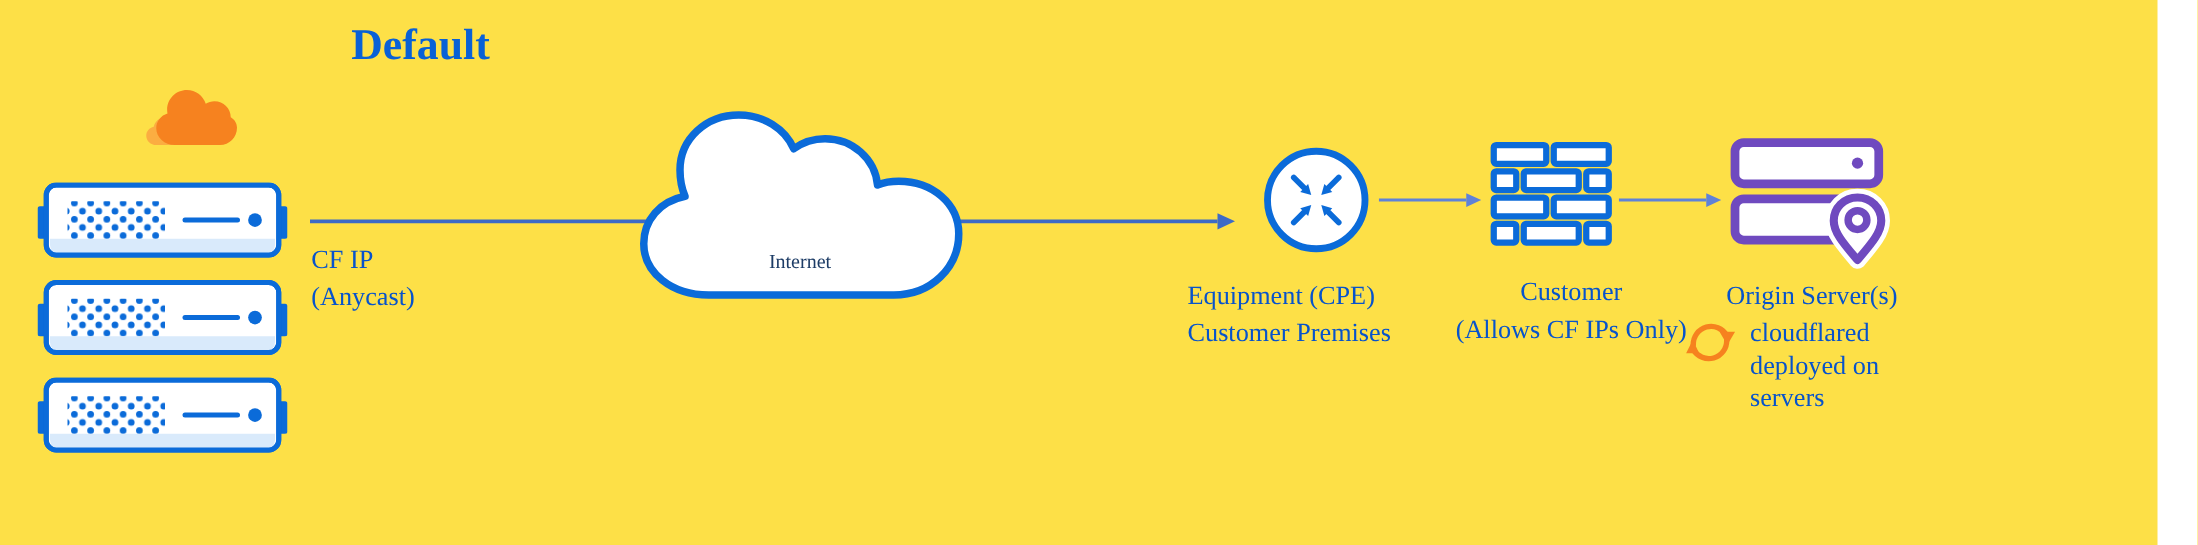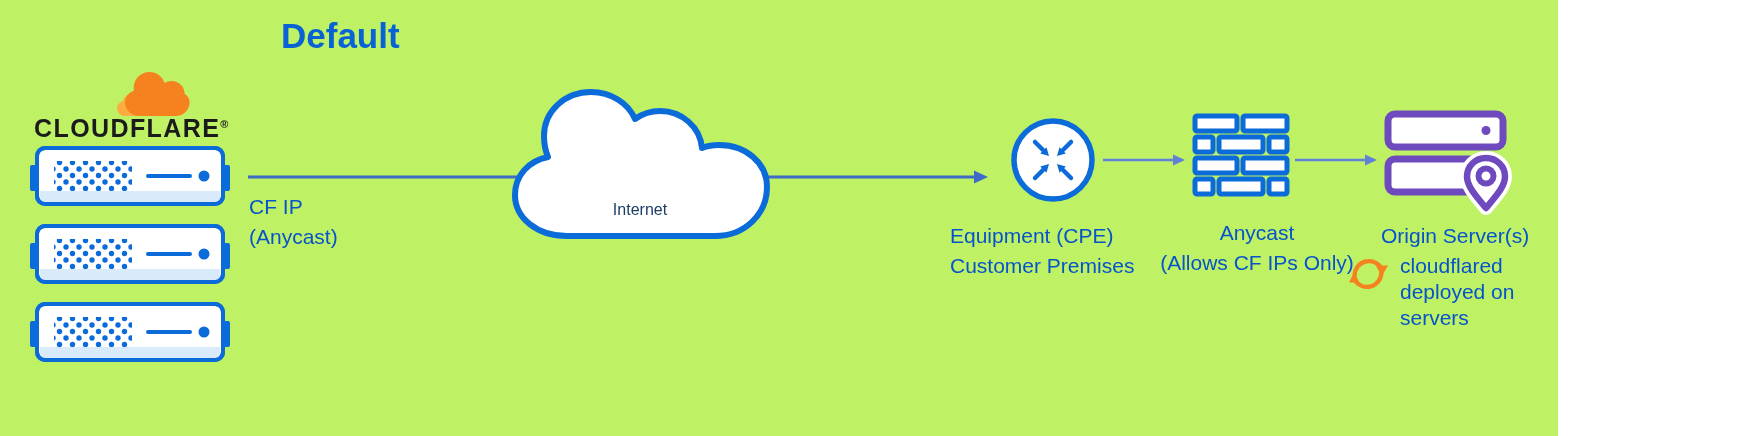--- a/index.html
+++ b/index.html
@@ -10,22 +10,22 @@
     --arrow-blue:#3D6BC6;
     --arrow-light:#5F82D8;
     --orange:#F6821F;
     --orange-light:#FBAD41;
     --purple:#6F4ABF;
     --server-fill-light:#D9EAFB;
     --logo-black:#1B1B1B;
   }
   *{margin:0;padding:0;box-sizing:border-box}
   body{background:#fff}
-  .canvas{position:relative;width:1558px;height:436px;background:#bef264;
-          font-family:Liberation Sans, sans-serif;overflow:hidden}
+  .canvas{position:relative;width:1726px;height:436px;background:#fde047;
+          font-family:Liberation Serif, serif;overflow:hidden}
   .abs{position:absolute}
   .lbl{position:absolute;color:var(--text-blue);font-size:21px;line-height:1.43;white-space:nowrap}
   .title{position:absolute;left:281px;top:16px;font-size:35px;font-weight:600;color:var(--title-blue)}
   .wordmark{position:absolute;left:34px;top:114px;font-size:25px;font-weight:800;
             letter-spacing:1.4px;color:var(--logo-black);white-space:nowrap}
   .wordmark sup{font-size:11px;font-weight:700;vertical-align:super}
   .internet-lbl{position:absolute;left:505px;top:201px;width:270px;text-align:center;
                 font-size:16px;color:var(--navy);z-index:3}
   .center-lbl{text-align:center}
   .cf-small{line-height:1.24}
@@ -67,21 +67,20 @@
       </symbol>
     </defs>
   </svg>
 
   <div class="title">Default</div>
 
   <svg class="abs" style="left:116px;top:70px" width="75" height="48" viewBox="0 0 75 48">
     <path class="f-orange-light" d="M9 46 C4.5 46 1 42.5 1 38.5 C1 35 3.5 32 7 31.3 C8 27 11.5 24 16 24 C21 24 25 27.5 25.8 32 L26 46 Z"></path>
     <path class="f-orange" d="M24 46 C15.5 46 9 39.8 9 32.5 C9 27 12.8 22.3 18 20.8 C17.8 19.8 17.7 18.8 17.7 17.8 C17.7 9 24.8 2 33.5 2 C40.5 2 46.5 6.5 48.6 13 C50.6 11.8 53 11 55.6 11 C62.8 11 68.6 16.7 68.6 23.7 C71.6 25.4 73.6 28.6 73.6 32.2 C73.6 39.8 67.5 46 60 46 Z"></path>
   </svg>
-  <div class="wordmark"><span>CLOUDFLARE</span><sup>®</sup></div>
 
   <svg class="abs" style="left:30px;top:146px" width="200" height="64">
       <use href="#sym-server"></use>
     </svg>
   <svg class="abs" style="left:30px;top:224px" width="200" height="64">
       <use href="#sym-server"></use>
     </svg>
   <svg class="abs" style="left:30px;top:302px" width="200" height="64">
       <use href="#sym-server"></use>
     </svg>
@@ -132,21 +131,21 @@
     <rect class="brick" x="3" y="24" width="18" height="15" rx="2"></rect>
     <rect class="brick" x="27" y="24" width="44" height="15" rx="2"></rect>
     <rect class="brick" x="77" y="24" width="18" height="15" rx="2"></rect>
     <rect class="brick" x="3" y="45" width="42" height="15" rx="2"></rect>
     <rect class="brick" x="51" y="45" width="44" height="15" rx="2"></rect>
     <rect class="brick" x="3" y="66" width="18" height="15" rx="2"></rect>
     <rect class="brick" x="27" y="66" width="44" height="15" rx="2"></rect>
     <rect class="brick" x="77" y="66" width="18" height="15" rx="2"></rect>
   </svg>
   <div class="lbl center-lbl" style="left:1156px;top:218px;width:202px">
-    <div>Anycast</div>
+    <div>Customer</div>
     <div>(Allows CF IPs Only)</div>
   </div>
 
   <svg class="abs" style="left:1295px;top:152px" width="82" height="16" viewBox="0 0 82 16">
     <line x1="0" y1="8" x2="70" y2="8" class="s-arrow-l" stroke-width="2.5"></line>
     <polygon points="70,2.5 82,8 70,13.5" class="f-arrow-l"></polygon>
   </svg>
 
   <svg class="abs" style="left:1384px;top:110px" width="132" height="110" viewBox="0 0 132 110">
     <g class="s-purple" fill="#fff" stroke-width="7" stroke-linejoin="round">

